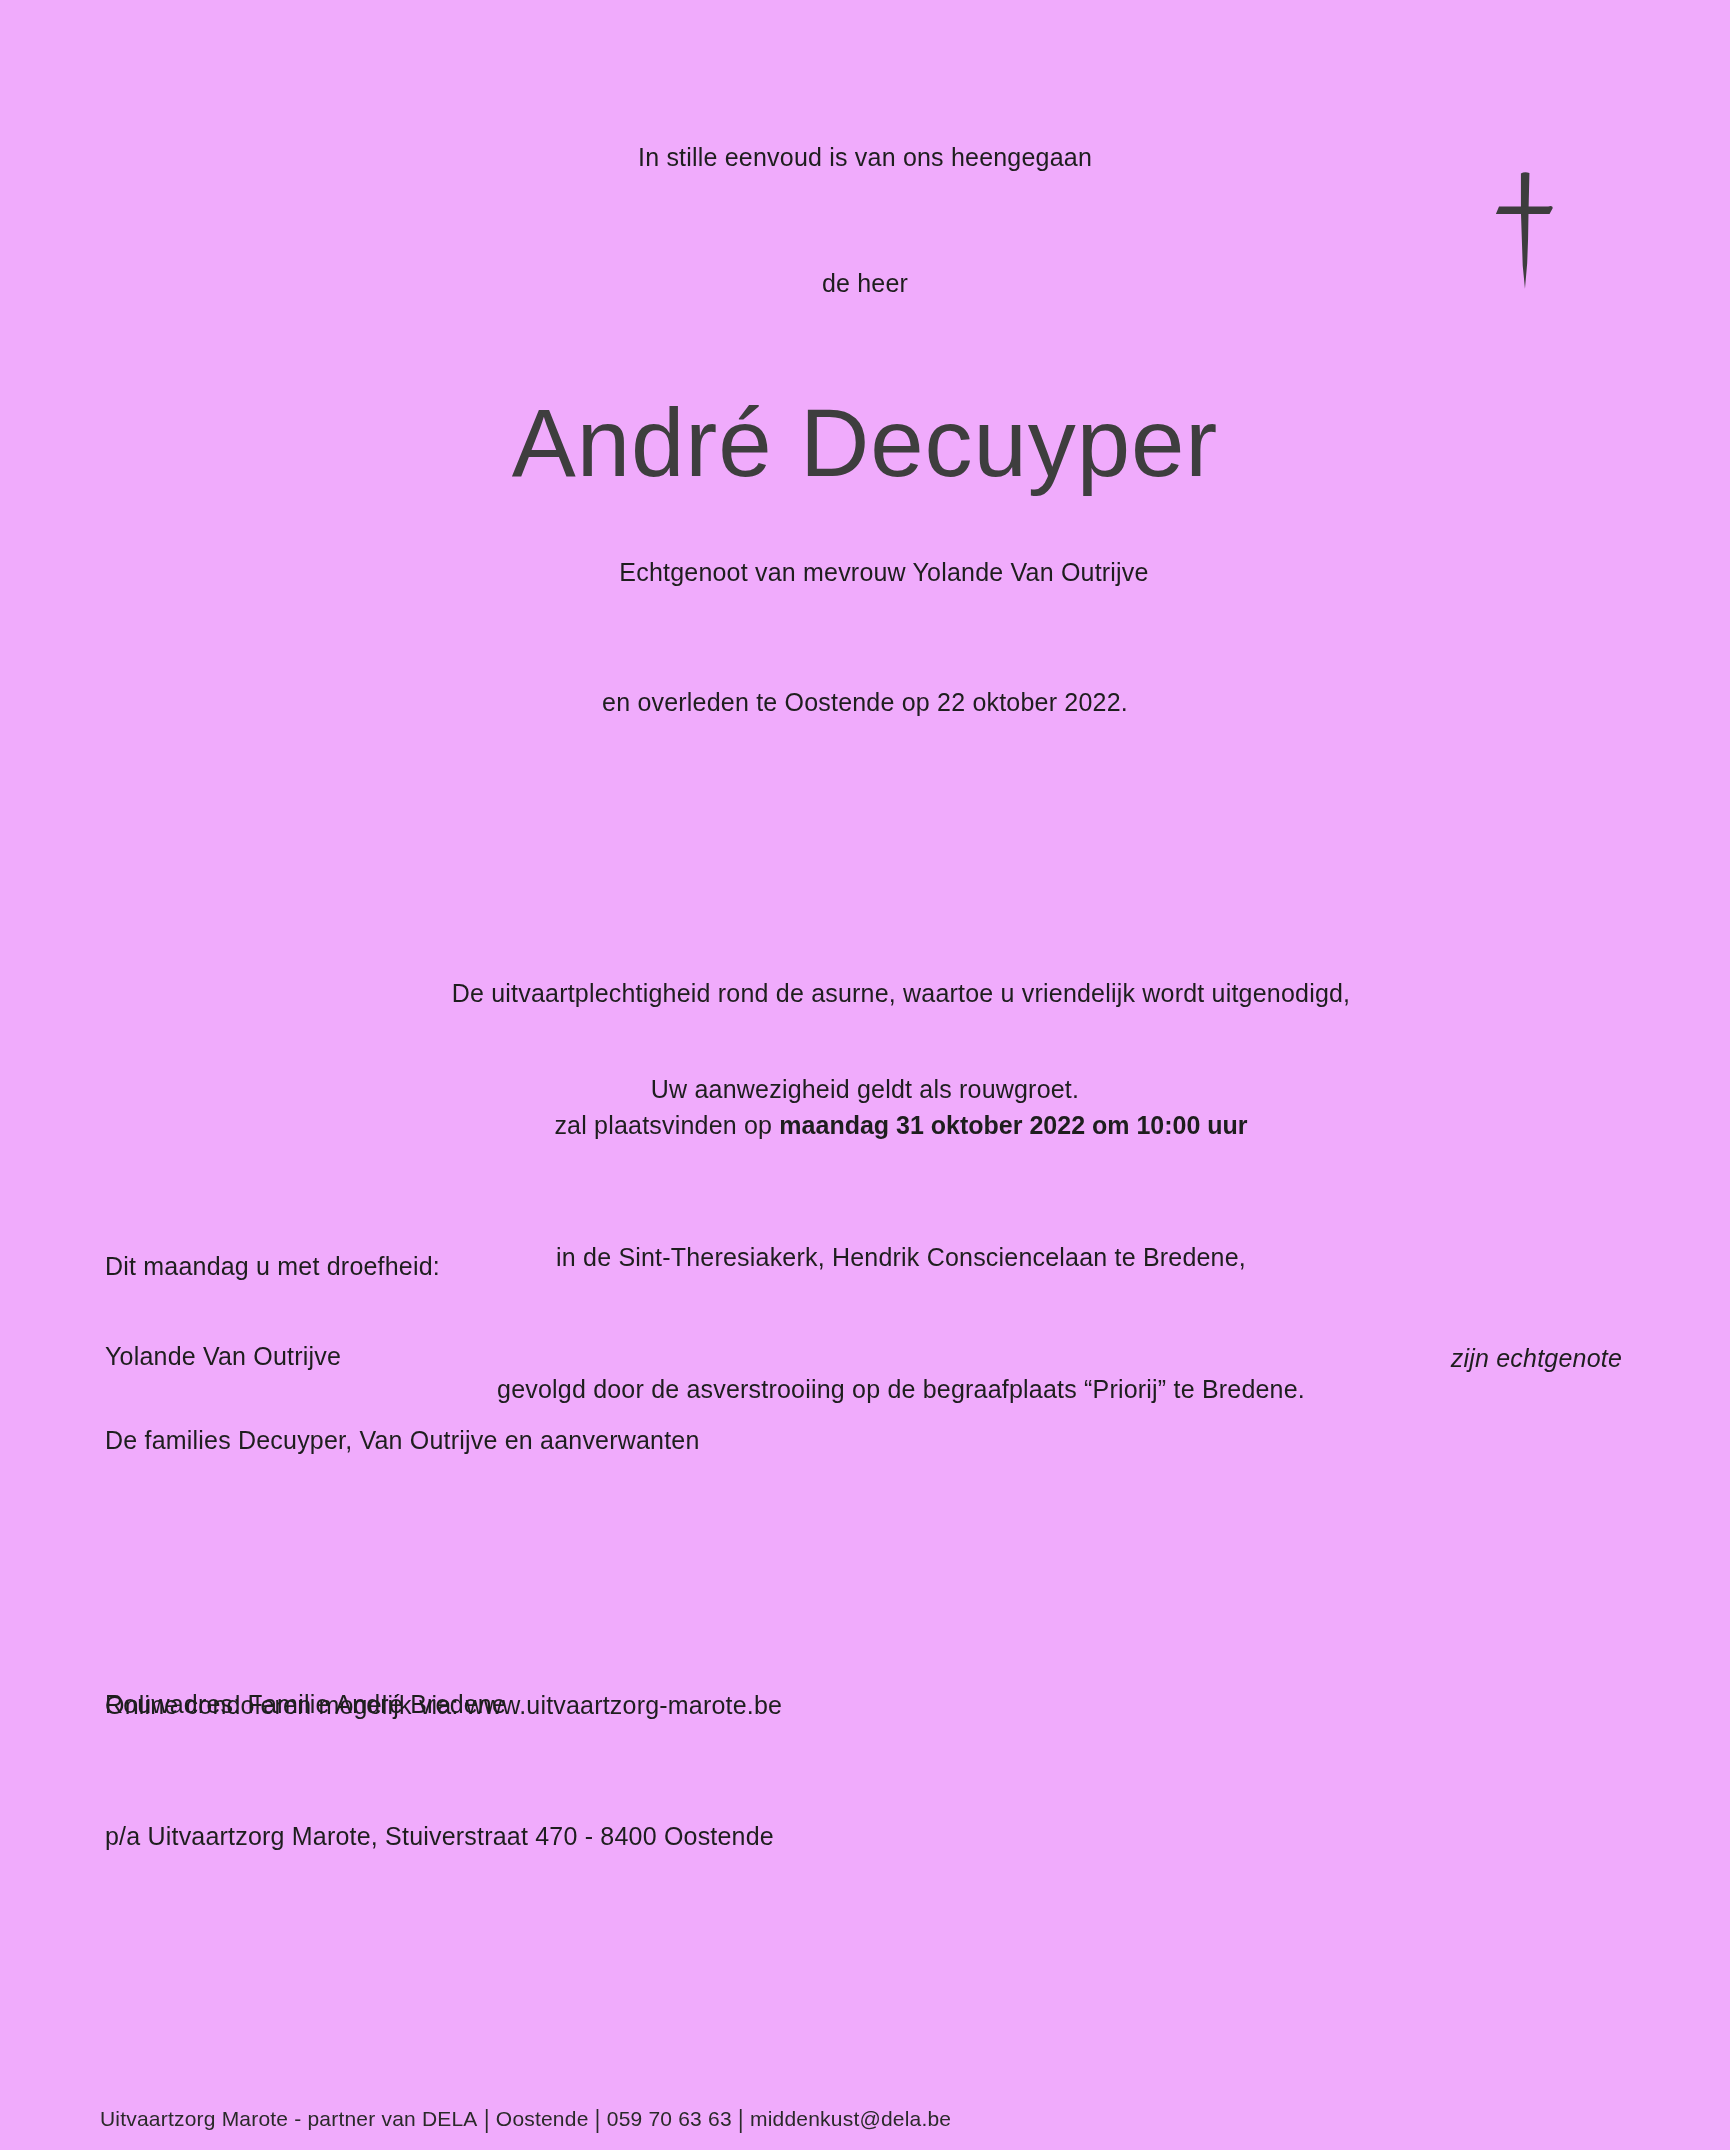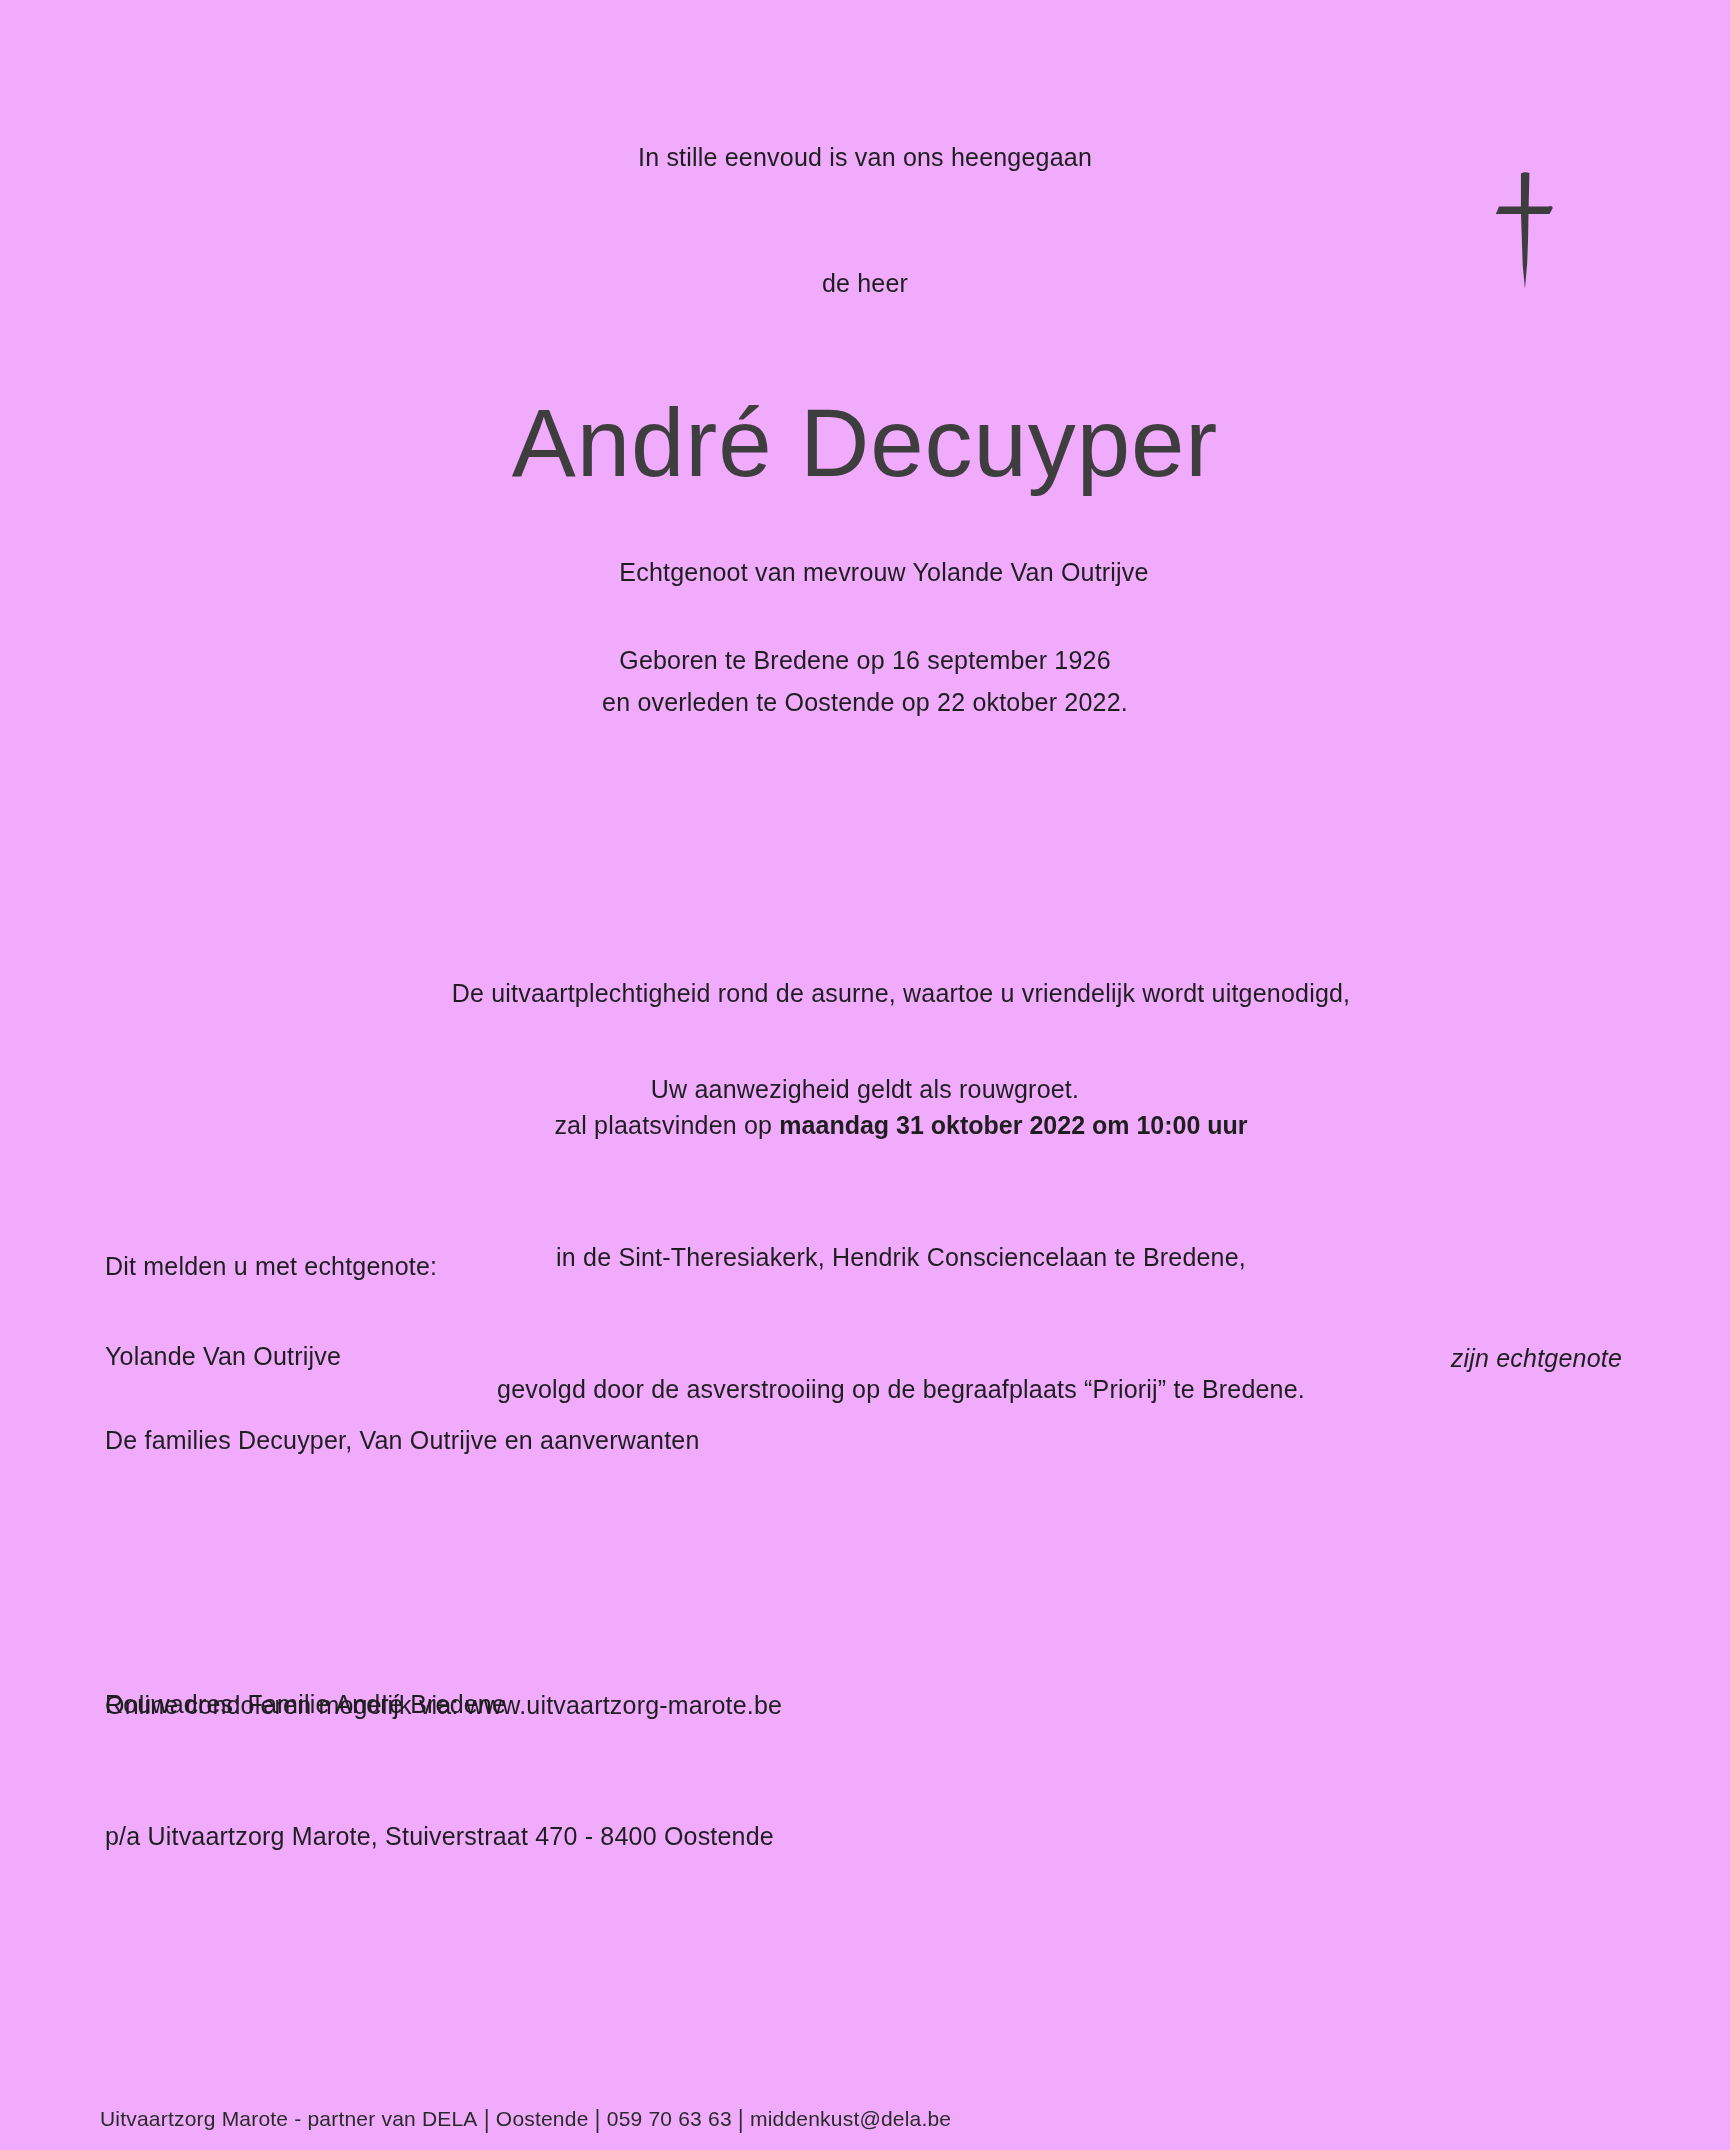--- a/index.html
+++ b/index.html
@@ -138,34 +138,33 @@
       </g>
     </svg>
   </div>
 
   <div class="line centered body-text salutation">de heer</div>
 
   <div class="line centered deceased-name">André Decuyper</div>
 
   <div class="line centered body-text relation">Echtgenoot van mevrouw Yolande Van Outrijve</div>
 
-  <div class="line centered body-text birth">Geboren te Bredene op 16 september 1926</div>
 
   <div class="line centered body-text death">en overleden te Oostende op 22 oktober 2022.</div>
 
   <div class="line centered body-text ceremony">
     <div>De uitvaartplechtigheid rond de asurne, waartoe u vriendelijk wordt uitgenodigd,</div>
     <div><span>zal plaatsvinden op </span><span class="emph">maandag 31 oktober 2022 om 10:00 uur</span></div>
     <div>in de Sint-Theresiakerk, Hendrik Consciencelaan te Bredene,</div>
     <div>gevolgd door de asverstrooiing op de begraafplaats “Priorij” te Bredene.</div>
   </div>
 
   <div class="line centered body-text attendance">Uw aanwezigheid geldt als rouwgroet.</div>
 
-  <div class="line left-block body-text announcement">Dit melden u met echtgenote:</div>
+  <div class="line left-block body-text announcement">Dit maandag u met droefheid:</div>
 
   <div class="line left-block body-text spouse-row">Yolande Van Outrijve</div>
 
   <div class="spouse-relation">zijn echtgenote</div>
 
   <div class="line left-block body-text families">De families Decuyper, Van Outrijve en aanverwanten</div>
 
   <div class="line left-block body-text mourning-address">
     <div>Rouwadres: Familie André Bredene</div>
     <div>p/a Uitvaartzorg Marote, Stuiverstraat 470 - 8400 Oostende</div>

